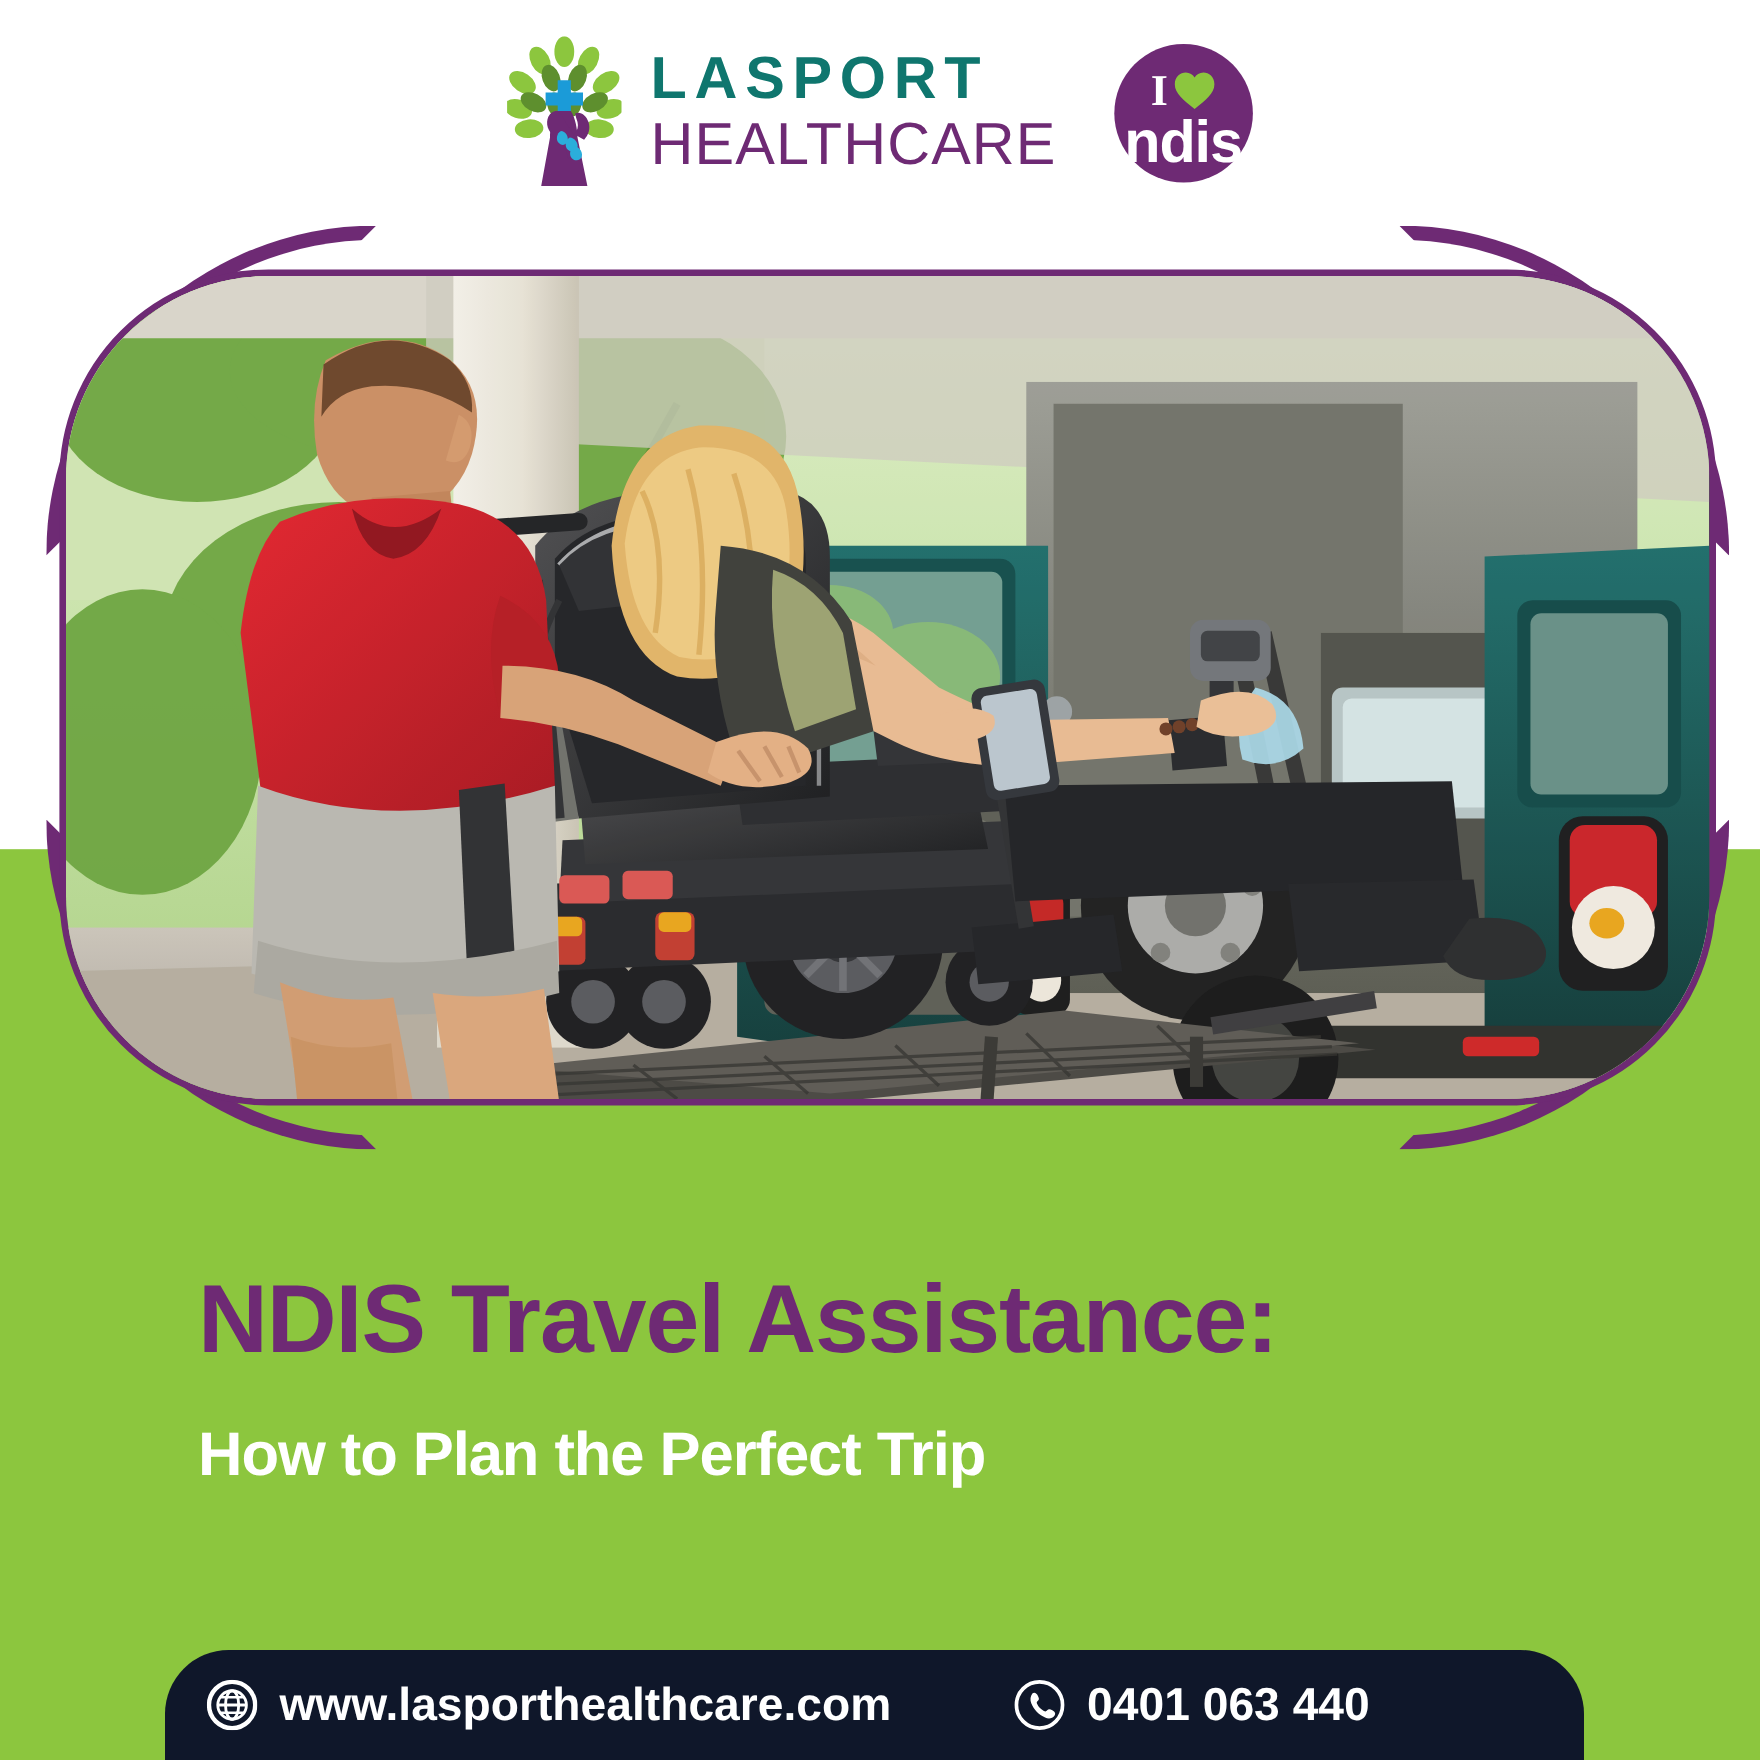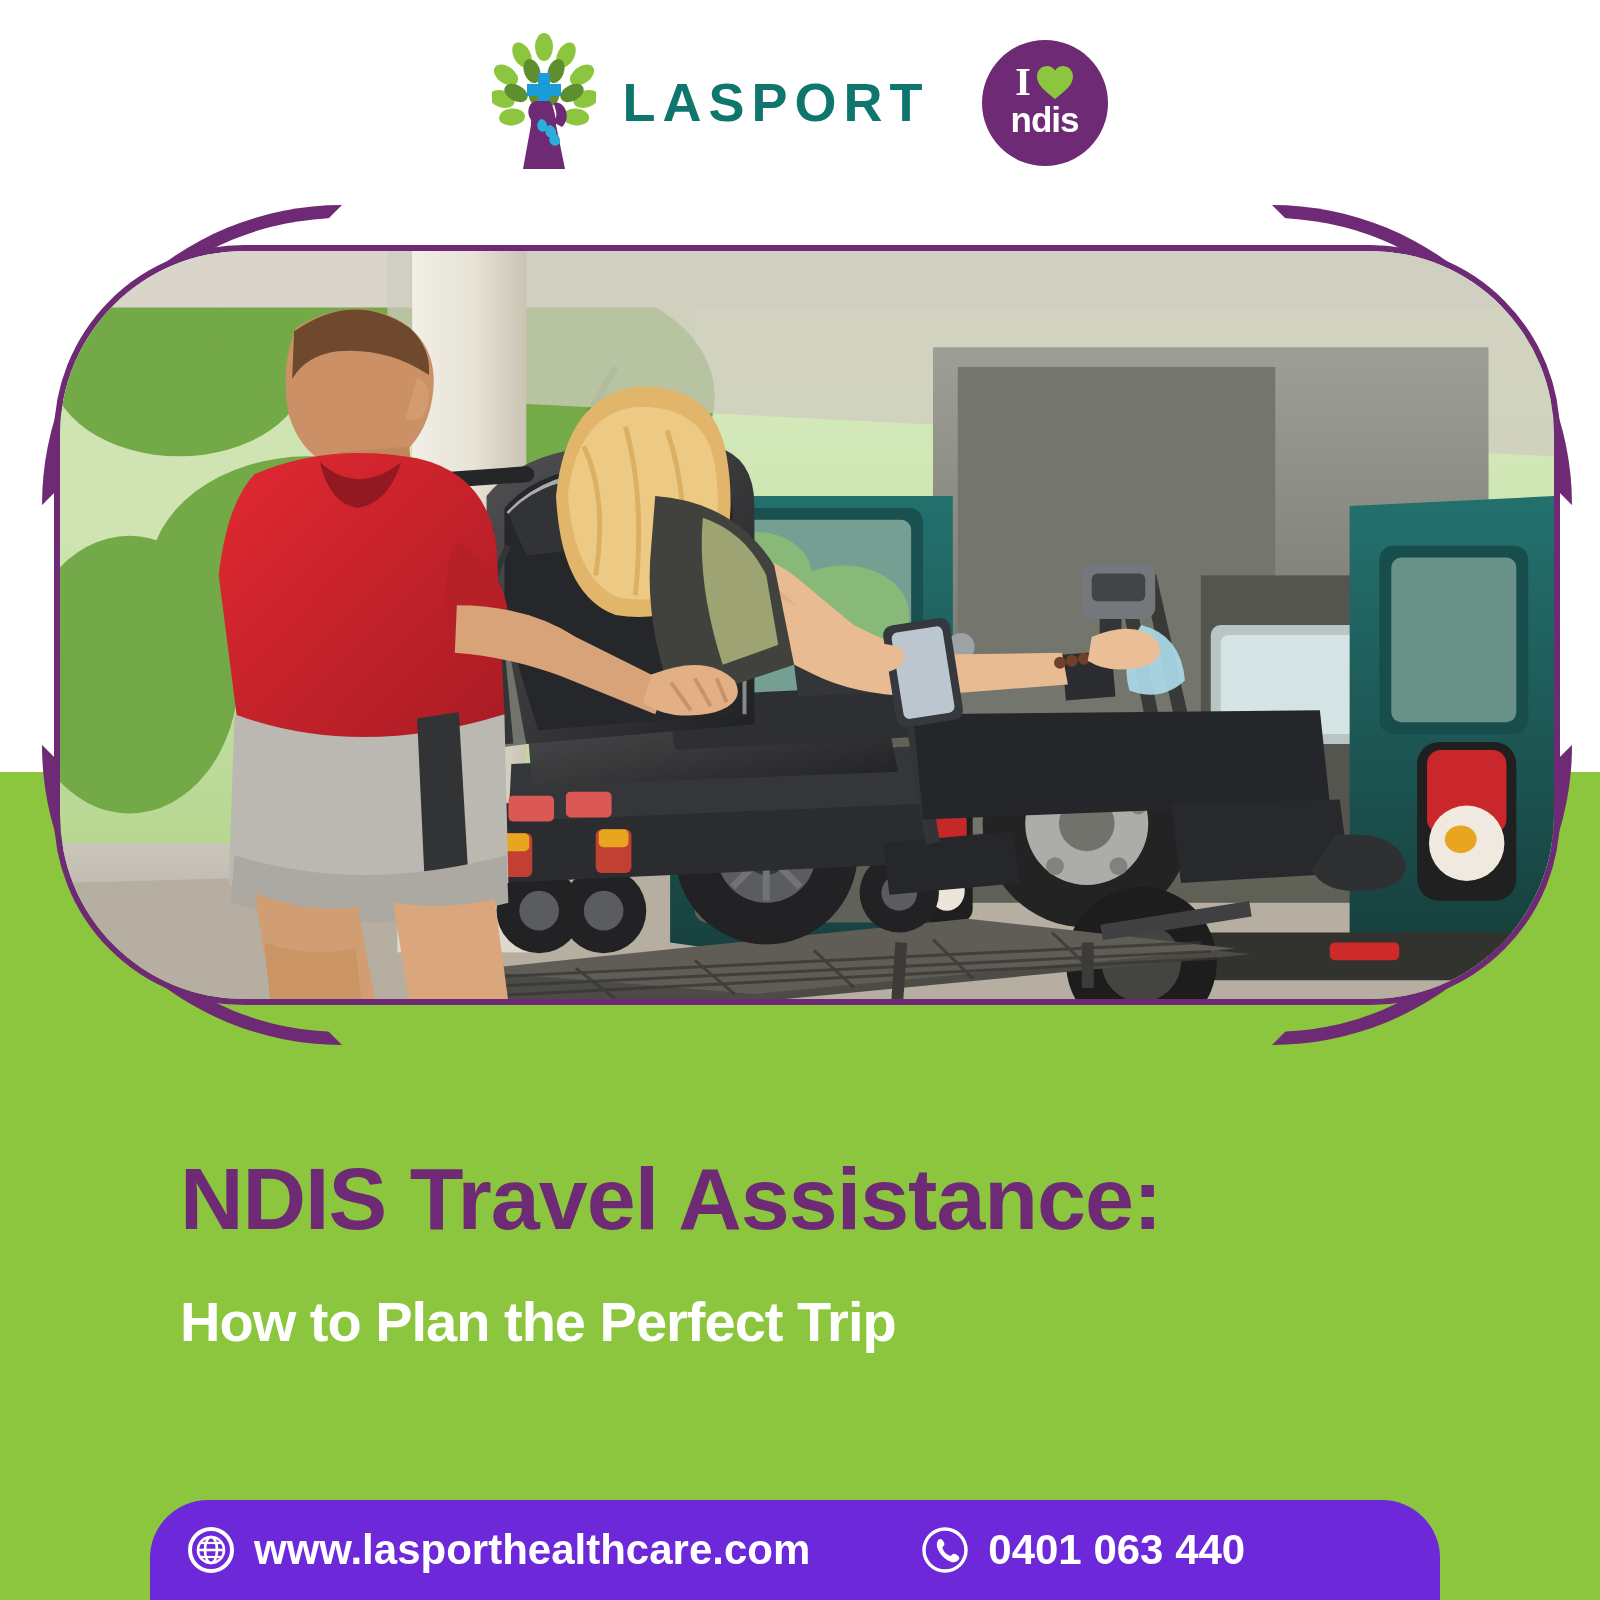--- a/index.html
+++ b/index.html
@@ -45,21 +45,21 @@
     position:absolute; left:0; right:0; top:22px;
     display:flex; align-items:center; justify-content:center; gap:5px;
   }
   .ndis-i{
     color:#ffffff; font-size:40px; font-weight:bold; line-height:1;
     font-family:"Liberation Serif", serif;
   }
   .ndis-heart{ width:38px; height:36px; display:block; }
   .ndis-word{
     position:absolute; left:0; right:0; top:62px; text-align:center;
-    color:#ffffff; font-size:35px; font-weight:bold; letter-spacing:-1px;
+    color:#ffffff; font-size:54px; font-weight:bold; letter-spacing:-1px;
     line-height:1;
   }
 
   
   .photo-block{
     position:absolute; left:42px; top:205px; width:1530px; height:840px;
     z-index:4;
   }
   
   .arc{ position:absolute; width:300px; height:300px; border:13px solid #6E2A74; }
@@ -89,21 +89,21 @@
     letter-spacing:-1px; line-height:1.12;
   }
   .hl-2{
     font-size:56px; font-weight:bold; color:#ffffff;
     letter-spacing:-1px; line-height:1.12; margin-top:42px;
   }
 
   
   .footer{
     position:absolute; left:150px; top:1500px; width:1290px; height:100px;
-    background:#6d28d9; border-radius:58px 58px 0 0;
+    background:#0f172a; border-radius:58px 58px 0 0;
     display:flex; align-items:center; z-index:7;
   }
   .contact{ display:flex; align-items:center; gap:20px; }
   .contact.web{ margin-left:38px; }
   .contact.tel{ margin-left:112px; }
   .c-icon{ width:46px; height:46px; flex:none; display:block; }
   .c-text{
     color:#ffffff; font-size:42px; font-weight:bold; letter-spacing:0px;
     white-space:nowrap; line-height:1;
   }
@@ -142,20 +142,21 @@
       <path d="M62 70c5-2 10 2 12 8 2 6 0 12-4 16l-9-5c3-3 4-7 3-11-1-3-2-6-2-8z" fill="#6E2A74"></path>
       <g fill="#2BAEDB">
         <path d="M49 86c-4 2-5 8-2 11 3 3 7 2 8-2 1-4-2-9-6-9z"></path>
         <path d="M57 92c-4 2-5 8-2 11 3 3 8 2 9-2s-3-9-7-9z"></path>
         <path d="M61 100c-4 2-5 8-2 11 3 3 8 2 9-2s-3-9-7-9z"></path>
       </g>
     </svg>
 
     <div class="wordmark">
       <div class="wm-top">LASPORT</div>
+      <div class="wm-bot">HEALTHCARE</div>
     </div>
   </div>
 
   <div class="ndis-badge">
     <div class="ndis-row">
       <span class="ndis-i">I</span>
       <svg class="ndis-heart" viewBox="0 0 38 36">
         <path d="M19 35C9 27 1 21 1 12.5 1 6 6 2 11 2c3.5 0 6.5 2 8 4.5C20.5 4 23.5 2 27 2c5 0 10 4 10 10.5C37 21 29 27 19 35z" fill="#8CC63E"></path>
       </svg>
     </div>

